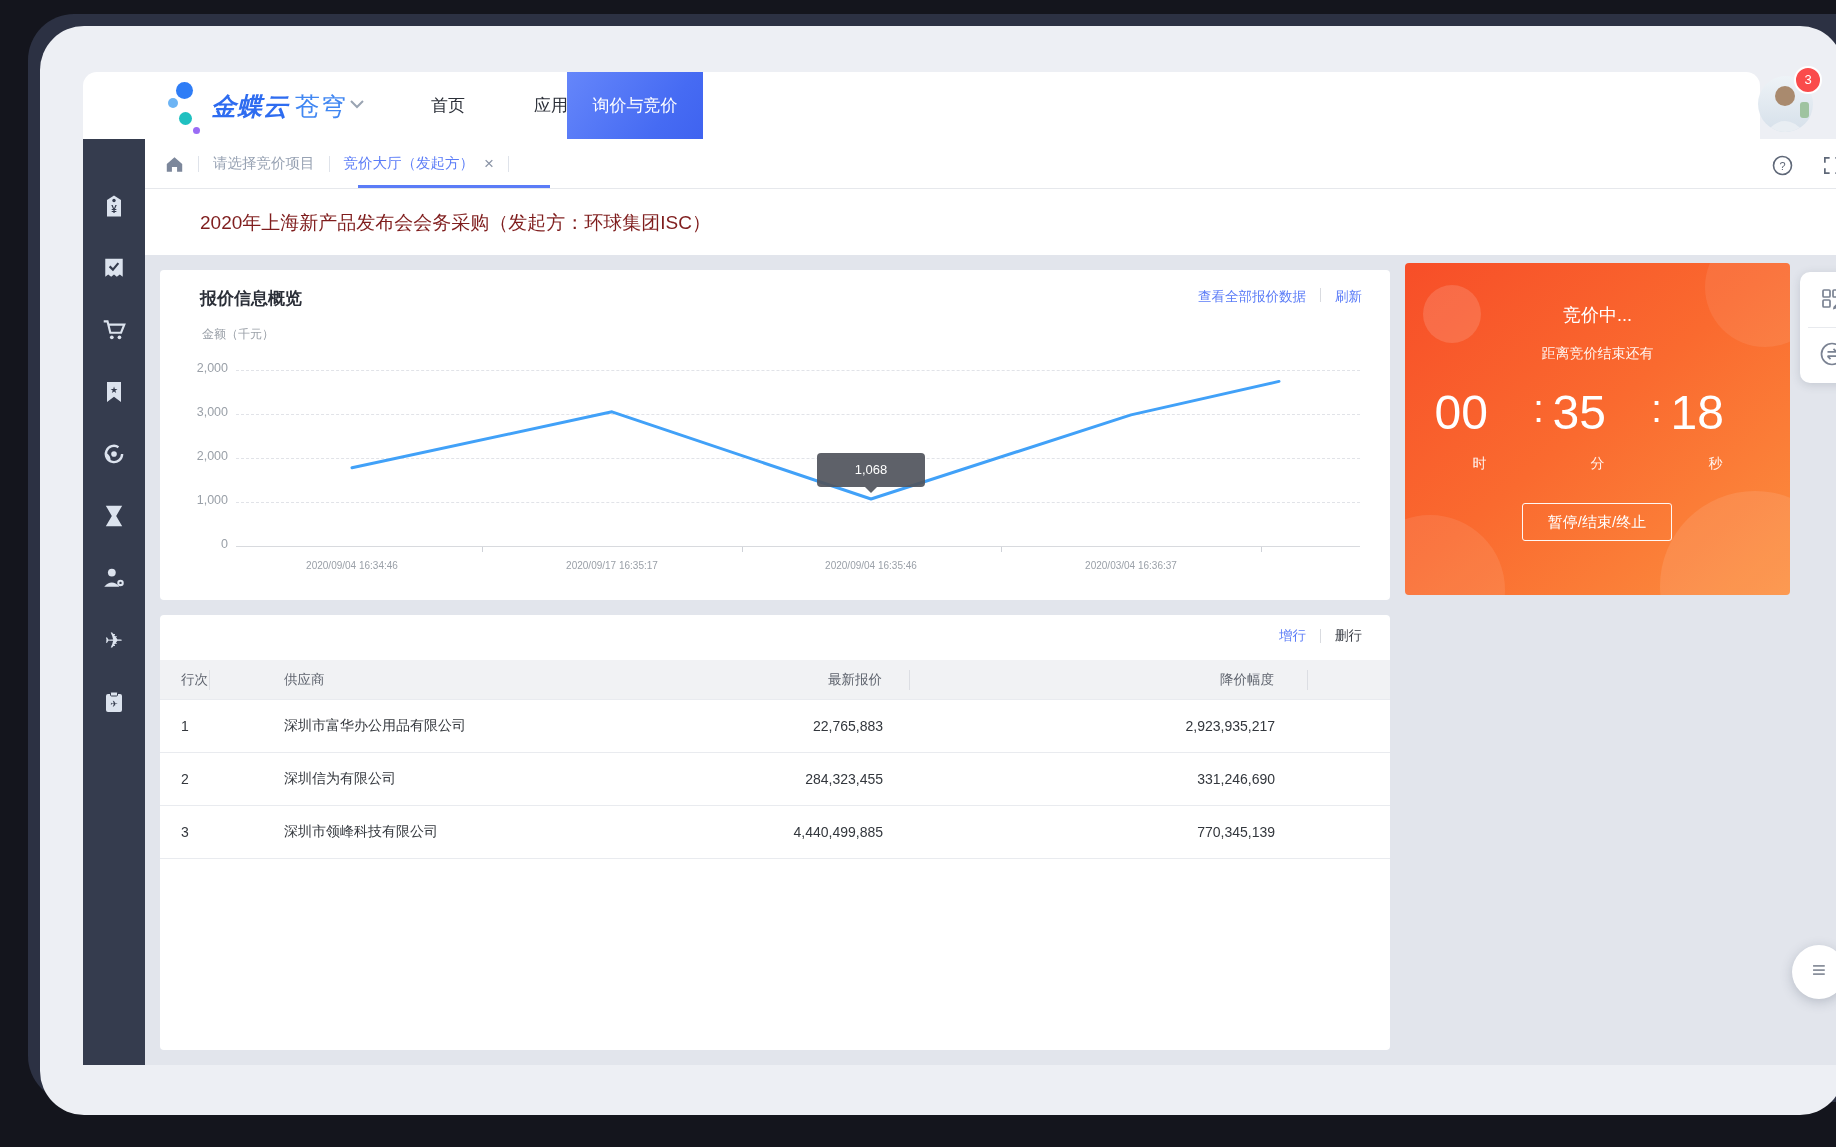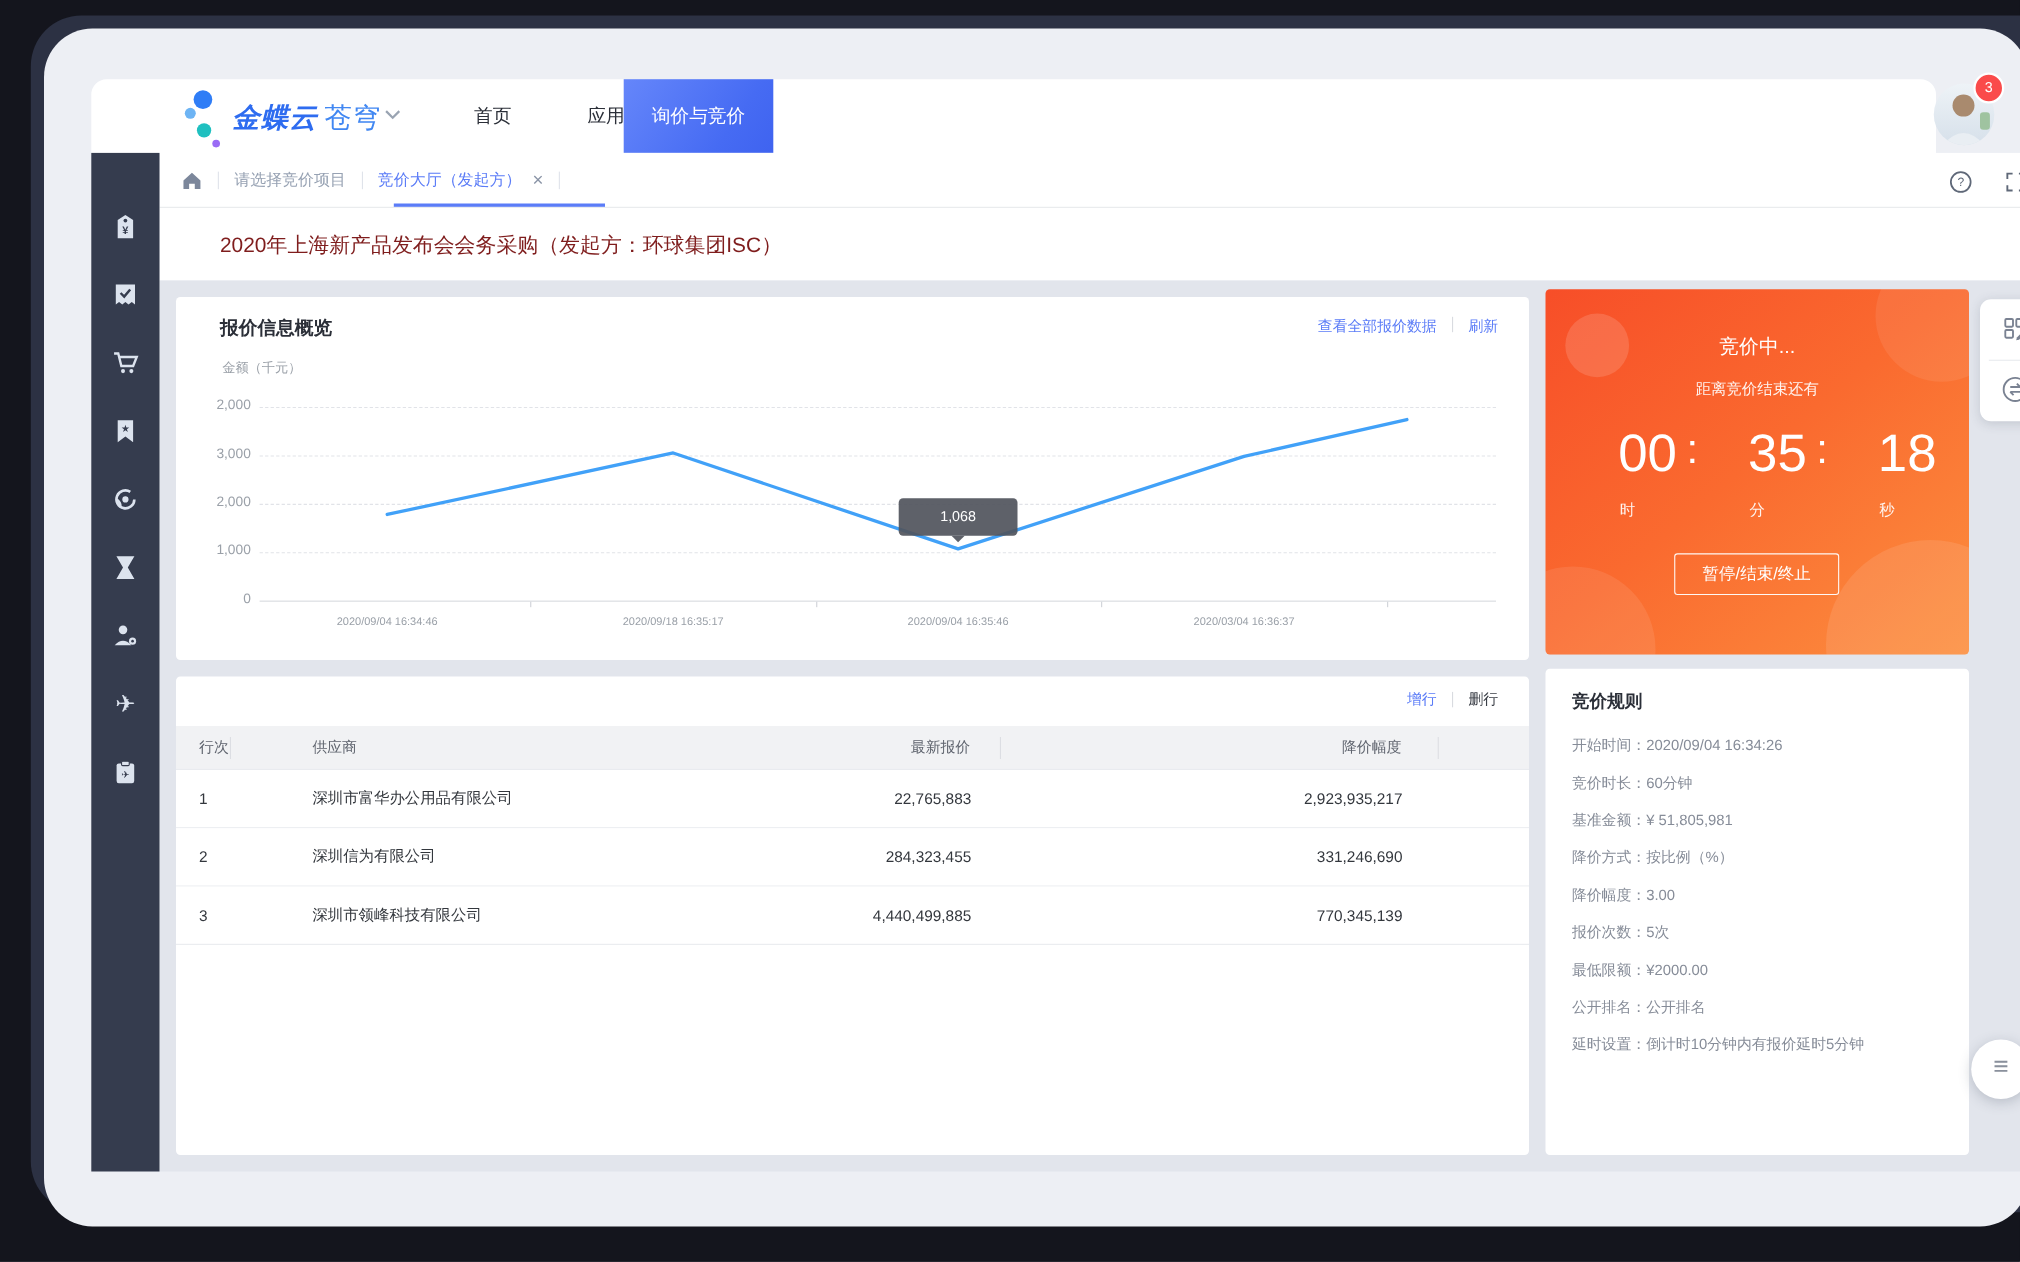--- a/index.html
+++ b/index.html
@@ -89,21 +89,21 @@
                 background:linear-gradient(140deg,#f74e28 0%,#fa6a2f 48%,#fc8f3f 100%); color:#fff; }
   .deco { position:absolute; border-radius:50%; background:rgba(255,255,255,.10); }
   #deco1 { left:18px; top:22px; width:58px; height:58px; background:rgba(255,255,255,.14); }
   #deco2 { left:300px; top:-36px; width:120px; height:120px; background:rgba(255,255,255,.08); }
   #deco3 { left:-50px; top:252px; width:150px; height:150px; background:rgba(255,255,255,.09); }
   #deco4 { left:255px; top:228px; width:190px; height:190px; background:rgba(255,255,255,.10); }
   #count-status { top:40px; width:100%; text-align:center; font-size:18px; }
   #count-sub { top:82px; width:100%; text-align:center; font-size:14px; color:rgba(255,255,255,.92); }
   #count-digits { top:122px; width:100%; display:flex; justify-content:center; align-items:center;
                   font-size:48px; font-weight:400; }
-  .digit { width:90px; text-align:right; }
+  .digit { width:90px; text-align:left; }
   .colon { width:28px; text-align:center; font-size:38px; padding-bottom:6px; }
   #count-units { top:192px; width:100%; display:flex; justify-content:center; font-size:14px;
                  color:rgba(255,255,255,.92); }
   .unit { width:90px; text-align:center; }
   .unit-sp { width:28px; }
   #pause-btn { left:117px; top:240px; width:150px; height:38px; border:1px solid rgba(255,255,255,.95);
                border-radius:3px; background:transparent; color:#fff; font-size:15px; line-height:36px;
                text-align:center; cursor:pointer; }
 
   
@@ -207,21 +207,21 @@
       <div class="ytick" style="top:179px">2,000</div>
       <div class="ytick" style="top:223px">1,000</div>
       <div class="ytick" style="top:267px">0</div>
 
       <div class="xtick-mark" style="left:322px"></div>
       <div class="xtick-mark" style="left:582px"></div>
       <div class="xtick-mark" style="left:841px"></div>
       <div class="xtick-mark" style="left:1101px"></div>
 
       <div class="xlabel" style="left:82px">2020/09/04 16:34:46</div>
-      <div class="xlabel" style="left:342px">2020/09/18 16:35:17</div>
+      <div class="xlabel" style="left:342px">2020/09/17 16:35:17</div>
       <div class="xlabel" style="left:601px">2020/09/04 16:35:46</div>
       <div class="xlabel" style="left:861px">2020/03/04 16:36:37</div>
 
       <svg id="chart-svg" class="abs" width="1230" height="330" viewBox="0 0 1230 330">
         <polyline id="chart-line" points="192,197.7 452,141.8 711,229.0 971,144.9 1119,111.4" fill="none" stroke="#41a1f8" stroke-width="3" stroke-linejoin="round" stroke-linecap="round"></polyline>
       </svg>
       <div id="chart-tooltip" style="left: 657px; top: 183.008px;">
         <span>1,068</span>
       </div>
     </div>
@@ -277,32 +277,20 @@
       <div id="count-units" class="abs">
         <span class="unit">时</span>
         <span class="unit-sp"></span>
         <span class="unit">分</span>
         <span class="unit-sp"></span>
         <span class="unit">秒</span>
       </div>
       <div id="pause-btn" class="abs">暂停/结束/终止</div>
     </div>
 
-    <div id="rules-card" class="card">
-      <div id="rules-title">竞价规则</div>
-      <div class="rule">开始时间：2020/09/04 16:34:26</div>
-      <div class="rule">竞价时长：60分钟</div>
-      <div class="rule">基准金额：¥ 51,805,981</div>
-      <div class="rule">降价方式：按比例（%）</div>
-      <div class="rule">降价幅度：3.00</div>
-      <div class="rule">报价次数：5次</div>
-      <div class="rule">最低限额：¥2000.00</div>
-      <div class="rule">公开排名：公开排名</div>
-      <div class="rule">延时设置：倒计时10分钟内有报价延时5分钟</div>
-    </div>
   </div>
 
   <div id="side-panel" class="abs">
     <div class="side-ic" style="top:5px">
       <svg width="24" height="24" viewBox="0 0 24 24">
           <rect x="3" y="3" width="7" height="7" rx="1" fill="none" stroke="#7a8292" stroke-width="1.7"></rect>
           <rect x="3" y="13" width="7" height="7" rx="1" fill="none" stroke="#7a8292" stroke-width="1.7"></rect>
           <rect x="13" y="3" width="7" height="7" rx="1" fill="none" stroke="#7a8292" stroke-width="1.7"></rect>
           <path d="M13.5 19.8 l5.3-5.3 2 2 -5.3 5.3 -2.6 .6 z" fill="#7a8292"></path>
         </svg>

